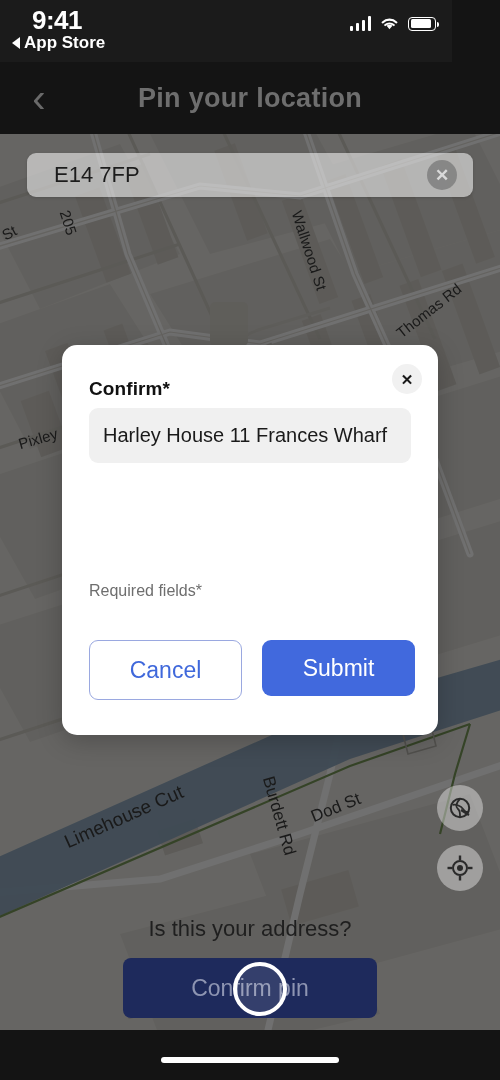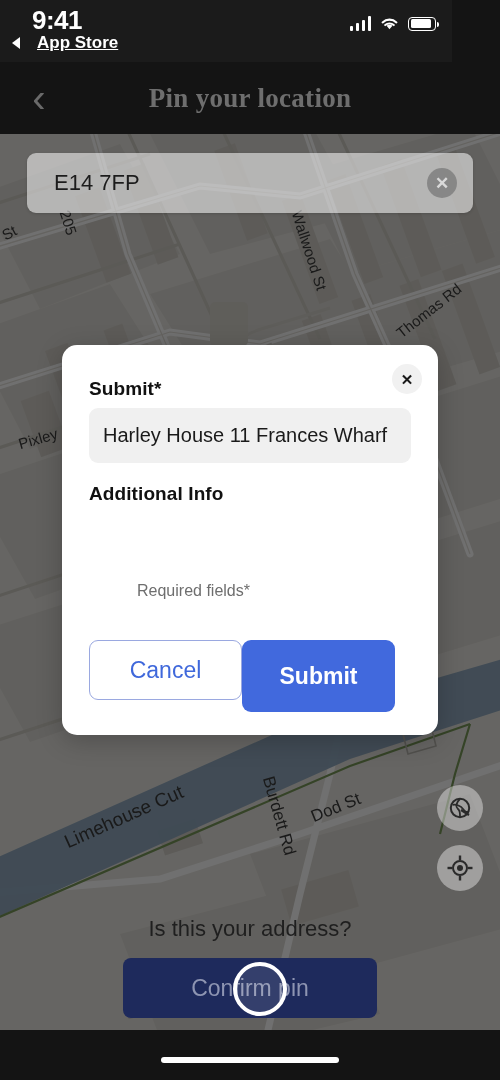--- a/index.html
+++ b/index.html
@@ -25,21 +25,21 @@
     z-index:40;
   }
   #status-time {
     position:absolute; left:32px; top:5px;
     color:#ffffff; font-size:26px; font-weight:bold;
     letter-spacing:-0.5px;
   }
   #status-backapp {
     position:absolute; left:12px; top:33px;
     color:#ffffff; font-size:17px; font-weight:bold;
-    display:flex; align-items:center; gap:17px;text-decoration:underline;
+    display:flex; align-items:center; gap:4px;
   }
   #status-backapp .tri {
     display:inline-block;
     width:0;height:0;
     border-top:6px solid transparent;
     border-bottom:6px solid transparent;
     border-right:8px solid #ffffff;
   }
   #status-right {
     position:absolute; right:16px; top:16px;
@@ -63,21 +63,21 @@
 
   
   #nav-header {
     position:absolute; top:62px; left:0; width:500px; height:72px;
     background:#141414;
     z-index:40;
   }
   #nav-title {
     position:absolute; left:0; right:0; top:0; bottom:0;
     display:flex; align-items:center; justify-content:center;
-    color:#6e6e6e; font-size:27px; font-weight:bold; letter-spacing:0.3px;font-family:Liberation Serif, serif;
+    color:#6e6e6e; font-size:27px; font-weight:bold; letter-spacing:0.3px;
   }
   #nav-back {
     position:absolute; left:10px; top:0; bottom:0; width:58px;
     display:flex; align-items:center; justify-content:center;
     color:#6a6a6a; font-size:40px; font-weight:300; line-height:1;
   }
 
   
   #map-area {
     position:absolute; top:134px; left:0; width:500px; height:896px;
@@ -92,21 +92,21 @@
 
   .map-label {
     position:absolute;
     font-family:"Liberation Sans", sans-serif;
     font-size:15px; color:#3c3c3c; white-space:nowrap;
     font-weight:400;
   }
 
   
   #search-bar {
-    position:absolute; left:27px; top:19px; width:446px; height:60px;
+    position:absolute; left:27px; top:19px; width:446px; height:44px;
     background:rgba(252,252,252,0.55);
     border-radius:9px;
     z-index:20;
     box-shadow:0 1px 3px rgba(0,0,0,0.15);
   }
   #search-value {
     position:absolute; left:27px; top:0; bottom:0;
     display:flex; align-items:center;
     font-size:22px; color:#1c1c1c;
   }
@@ -173,37 +173,37 @@
   .field-box {
     position:absolute; left:27px; width:322px; height:55px;
     background:#f0f0f0; border-radius:9px;
     display:flex; align-items:center; padding:0 14px;
     font-size:20px;
   }
   #field-address { top:63px; color:#1a1a1a; }
   #field-additional { top:168px; color:#adadad; }
   #required-note {
     position:absolute; left:27px; top:237px;
-    font-size:16px; color:#6e6e6e;margin-left:48px;
+    font-size:16px; color:#6e6e6e;
   }
   #modal-actions {
     position:absolute; left:27px; top:295px;
-    display:flex; 
+    display:flex; gap:20px;
   }
   #cancel-button {
     width:153px;height:60px;border-radius:9px;
     background:#ffffff; border:1.6px solid #9aa8e0;
     display:flex;align-items:center;justify-content:center;
     color:#3f68db; font-size:23px; font-weight:500;
   }
   #submit-button {
-    width:153px;height:72px;border-radius:9px;
+    width:153px;height:56px;border-radius:9px;
     background:#4169dd; border:none;
     display:flex;align-items:center;justify-content:center;
-    color:#ffffff; font-size:23px; font-weight:700;
+    color:#ffffff; font-size:23px; font-weight:400;
   }
 
   
   #touch-indicator {
     position:absolute;
     left:233px; top:962px;
     width:54px;height:54px;
     border:4.5px solid #ffffff;
     border-radius:50%;
     background:rgba(255,255,255,0.10);
@@ -381,24 +381,23 @@
     <div id="nav-back">
       <span>‹</span>
     </div>
   </div>
 
   <div id="modal">
     <div id="modal-close">
       <span>✕</span>
     </div>
 
-    <div class="field-label" id="label-address">Submit*</div>
+    <div class="field-label" id="label-address">Confirm*</div>
     <div class="field-box" id="field-address">Harley House 11 Frances Wharf</div>
 
-    <div class="field-label" id="label-additional">Additional Info</div>
 
     <div id="required-note">Required fields*</div>
 
     <div id="modal-actions">
       <div id="cancel-button">Cancel</div>
       <div id="submit-button">Submit</div>
     </div>
   </div>
 
   <div id="touch-indicator"></div>

